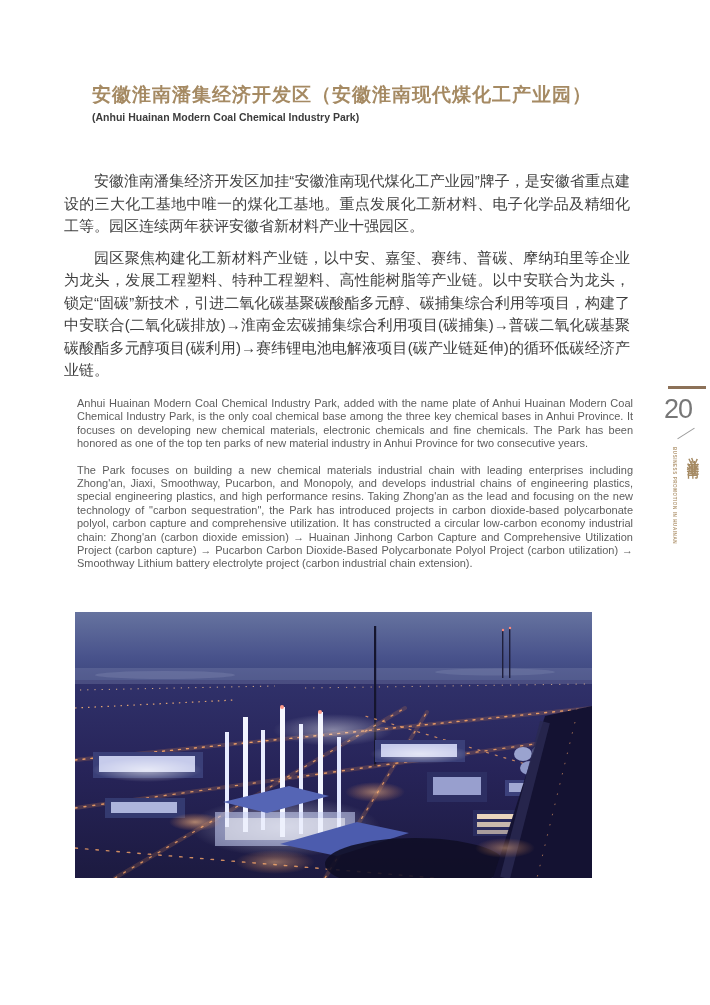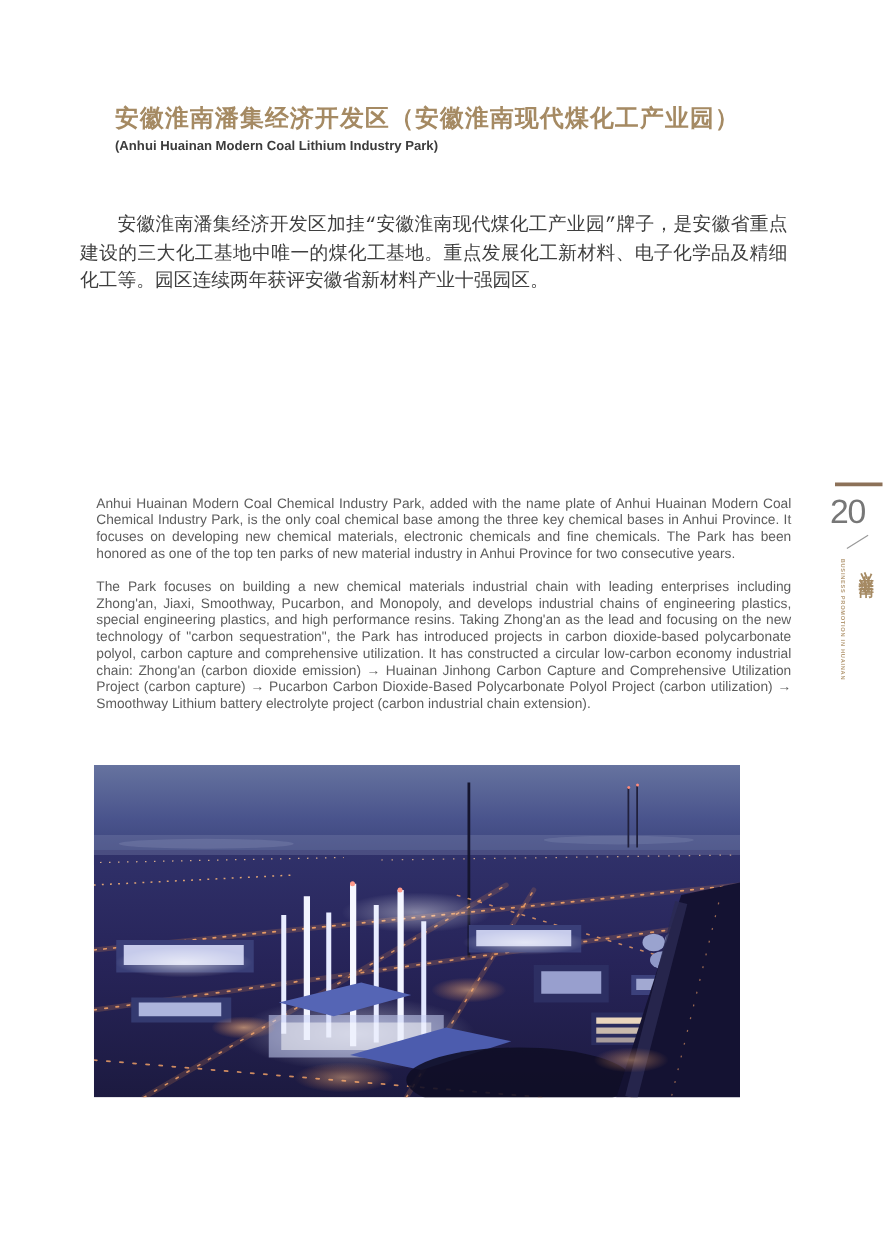--- a/index.html
+++ b/index.html
@@ -14,21 +14,21 @@
   }
   .subtitle-en{
     position:absolute;left:92px;top:111px;width:480px;
     font-size:10.5px;font-weight:bold;color:#3c3c3c;line-height:13px;
   }
   
   .body-zh{
     position:absolute;left:64px;top:170px;width:582px;
     font-size:15px;line-height:22.5px;color:#3f3f3f;text-align:justify;
   }
-  .body-zh p{margin:0 16px 9px 0;text-indent:2em;font-family:Liberation Mono, monospace;}
+  .body-zh p{margin:0 16px 9px 0;text-indent:2em;}
   
   .body-en{
     position:absolute;left:64px;top:384px;width:582px;
     font-size:11px;line-height:13.4px;color:#5d5d5d;text-align:justify;
   }
   .body-en p{margin:13px;}
   
   .side-rule{
     position:absolute;left:668px;top:386px;width:38px;height:3px;background:#8c7158;
   }
@@ -58,25 +58,26 @@
   .photo svg{display:block;}
 </style>
 </head>
 <body>
 
 <div class="page">
 
   <h1 class="title-zh">安徽淮南潘集经济开发区（安徽淮南现代煤化工产业园）</h1>
 
   <div class="subtitle-en">
-    <div>(Anhui Huainan Modern Coal Lithium Industry Park)</div>
+    <div>(Anhui Huainan Modern Coal Chemical Industry Park)</div>
   </div>
 
   <section class="body-zh">
     <p>安徽淮南潘集经济开发区加挂“安徽淮南现代煤化工产业园”牌子，是安徽省重点建设的三大化工基地中唯一的煤化工基地。重点发展化工新材料、电子化学品及精细化工等。园区连续两年获评安徽省新材料产业十强园区。</p>
+    <p>园区聚焦构建化工新材料产业链，以中安、嘉玺、赛纬、普碳、摩纳珀里等企业为龙头，发展工程塑料、特种工程塑料、高性能树脂等产业链。以中安联合为龙头，锁定“固碳”新技术，引进二氧化碳基聚碳酸酯多元醇、碳捕集综合利用等项目，构建了中安联合(二氧化碳排放)→淮南金宏碳捕集综合利用项目(碳捕集)→普碳二氧化碳基聚碳酸酯多元醇项目(碳利用)→赛纬锂电池电解液项目(碳产业链延伸)的循环低碳经济产业链。</p>
   </section>
 
   <section class="body-en">
     <p>Anhui Huainan Modern Coal Chemical Industry Park, added with the name plate of Anhui Huainan Modern Coal Chemical Industry Park, is the only coal chemical base among the three key chemical bases in Anhui Province. It focuses on developing new chemical materials, electronic chemicals and fine chemicals. The Park has been honored as one of the top ten parks of new material industry in Anhui Province for two consecutive years.</p>
     <p>The Park focuses on building a new chemical materials industrial chain with leading enterprises including Zhong'an, Jiaxi, Smoothway, Pucarbon, and Monopoly, and develops industrial chains of engineering plastics, special engineering plastics, and high performance resins. Taking Zhong'an as the lead and focusing on the new technology of "carbon sequestration", the Park has introduced projects in carbon dioxide-based polycarbonate polyol, carbon capture and comprehensive utilization. It has constructed a circular low-carbon economy industrial chain: Zhong'an (carbon dioxide emission) → Huainan Jinhong Carbon Capture and Comprehensive Utilization Project (carbon capture) → Pucarbon Carbon Dioxide-Based Polycarbonate Polyol Project (carbon utilization) → Smoothway Lithium battery electrolyte project (carbon industrial chain extension).</p>
   </section>
 
   <div class="side-rule"></div>
   <div class="page-number">20</div>
   <div class="side-slash"></div>

